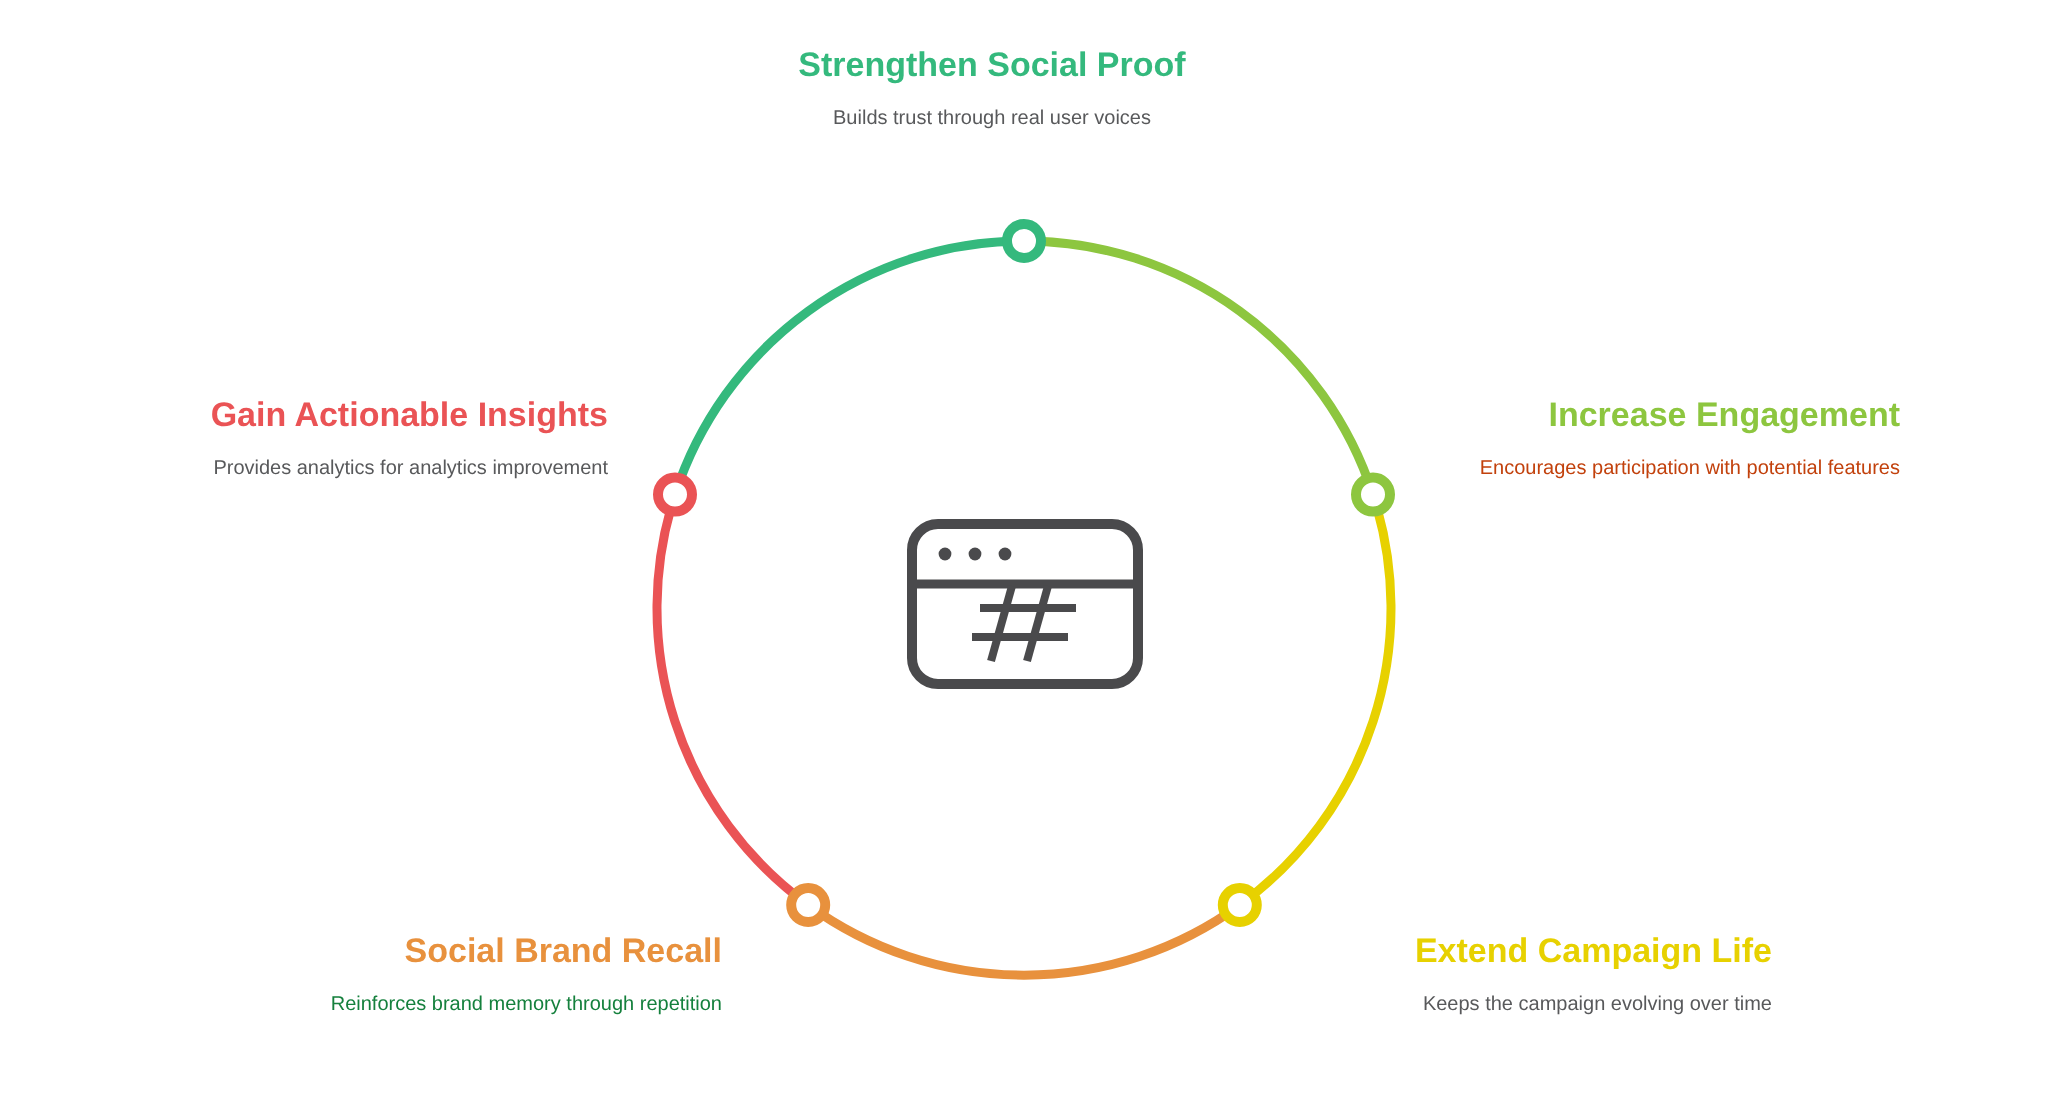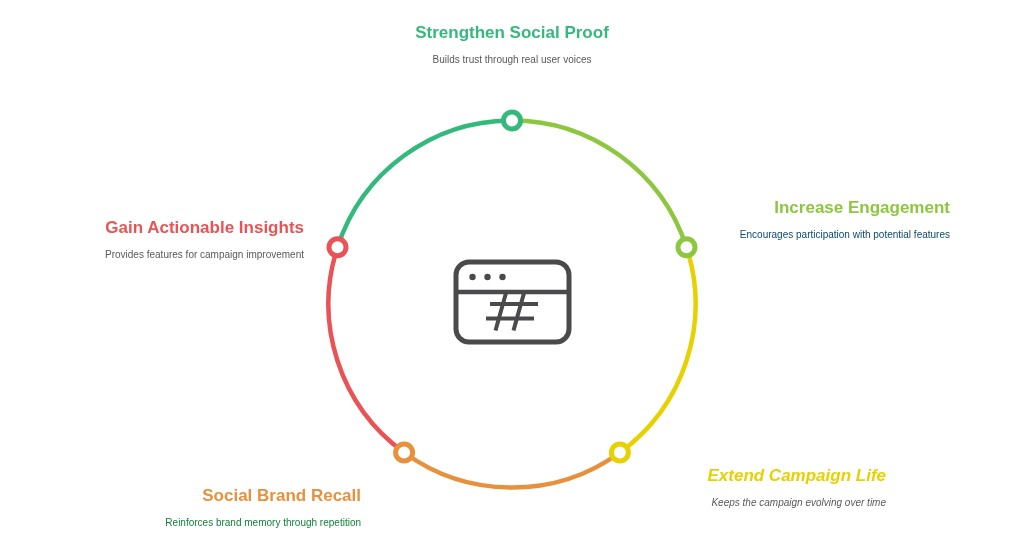--- a/index.html
+++ b/index.html
@@ -18,26 +18,26 @@
     line-height:22px;
     margin:0 0 5px 0;
   }
   .label-desc{
     font-size:10px;
     line-height:21px;
     margin:0;
   }
   .align-center{text-align:center;}
   .align-left{text-align:right;}
-  .align-right{text-align:right;margin-top:20px;}
+  .align-right{text-align:right;}
 
-  #block-top{left:352px;top:22px;width:320px;}
+  #block-top{left:336px;top:22px;width:320px;}
   #block-top .label-desc{max-width:232px;margin-left:auto;margin-right:auto;}
   #block-right{left:718px;top:197px;width:232px;}
-  #block-bottom-right{left:668px;top:465px;width:218px;font-style:italic;}
+  #block-bottom-right{left:668px;top:465px;width:218px;}
   #block-bottom-left{left:136px;top:465px;width:225px;}
   #block-left{left:79px;top:197px;width:225px;}
 </style>
 </head>
 <body>
 
 <div id="canvas">
 
   <svg id="ring-svg" width="1024" height="549" viewBox="0 0 1024 549">
 
@@ -74,31 +74,31 @@
     </g>
   </svg>
 
   <div id="block-top" class="label-block align-center">
     <div class="label-title" style="color: rgb(52, 185, 125);">Strengthen Social Proof</div>
     <div class="label-desc" style="color: rgb(88, 89, 91);">Builds trust through real user voices</div>
   </div>
 
   <div id="block-right" class="label-block align-left">
     <div class="label-title" style="color: rgb(141, 198, 63);">Increase Engagement</div>
-    <div class="label-desc" style="color: #0c4a6e;">Encourages participation with potential features</div>
+    <div class="label-desc" style="color: #c2410c;">Encourages participation with potential features</div>
   </div>
 
   <div id="block-bottom-right" class="label-block align-left">
     <div class="label-title" style="color: rgb(231, 209, 0);">Extend Campaign Life</div>
     <div class="label-desc" style="color: rgb(88, 89, 91); margin-left: 31px;">Keeps the campaign evolving over time</div>
   </div>
 
   <div id="block-bottom-left" class="label-block align-right">
     <div class="label-title" style="color: rgb(232, 145, 61);">Social Brand Recall</div>
     <div class="label-desc" style="color: #15803d;">Reinforces brand memory through repetition</div>
   </div>
 
   <div id="block-left" class="label-block align-right">
     <div class="label-title" style="color: rgb(234, 83, 85);">Gain Actionable Insights</div>
-    <div class="label-desc" style="color: rgb(88, 89, 91);">Provides features for campaign improvement</div>
+    <div class="label-desc" style="color: rgb(88, 89, 91);">Provides analytics for analytics improvement</div>
   </div>
 
 </div>
 
 </body></html>

